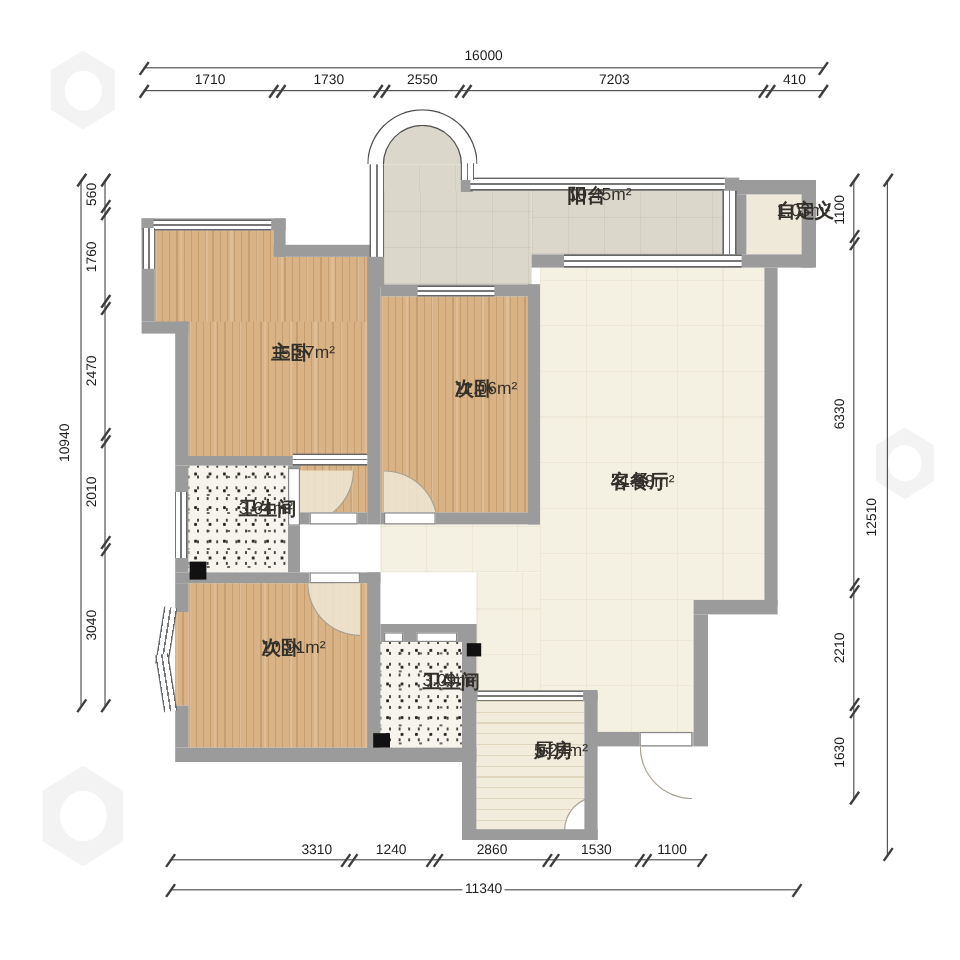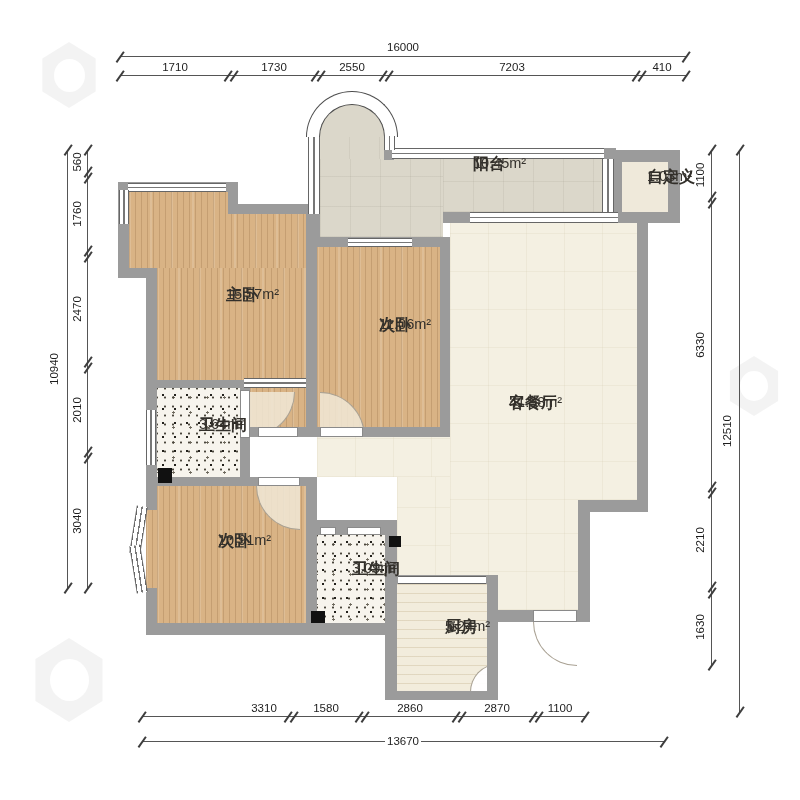--- a/index.html
+++ b/index.html
@@ -226,25 +226,25 @@
   <div class="dt rot" style="left:78px;top:214px;">1760</div>
   <div class="dt rot" style="left:78px;top:309px;">2470</div>
   <div class="dt rot" style="left:78px;top:410px;">2010</div>
   <div class="dt rot" style="left:78px;top:521px;">3040</div>
   <div class="dt rot" style="left:701px;top:175px;">1100</div>
   <div class="dt rot" style="left:701px;top:345px;">6330</div>
   <div class="dt rot" style="left:701px;top:540px;">2210</div>
   <div class="dt rot" style="left:701px;top:627px;">1630</div>
   <div class="dt rot" style="left:728px;top:431px;">12510</div>
   <div class="dt" style="left:216px;top:709px;margin-left:48px;">3310</div>
-  <div class="dt" style="left:326px;top:709px;">1580</div>
+  <div class="dt" style="left:326px;top:709px;">1240</div>
   <div class="dt" style="left:410px;top:709px;">2860</div>
-  <div class="dt" style="left:497px;top:709px;">2870</div>
+  <div class="dt" style="left:497px;top:709px;">1530</div>
   <div class="dt" style="left:560px;top:709px;">1100</div>
-  <div class="dt" style="left:403px;top:742px;">13670</div>
+  <div class="dt" style="left:403px;top:742px;">11340</div>
 <div class="tk" style="left: 120px; top: 57px;"></div>
     <div class="tk" style="left: 686px; top: 57px;"></div>
     <div class="tk" style="left: 120px; top: 76px;"></div>
     <div class="tk" style="left: 228px; top: 76px;"></div>
     <div class="tk" style="left: 234px; top: 76px;"></div>
     <div class="tk" style="left: 315px; top: 76px;"></div>
     <div class="tk" style="left: 321px; top: 76px;"></div>
     <div class="tk" style="left: 383px; top: 76px;"></div>
     <div class="tk" style="left: 389px; top: 76px;"></div>
     <div class="tk" style="left: 636px; top: 76px;"></div>

